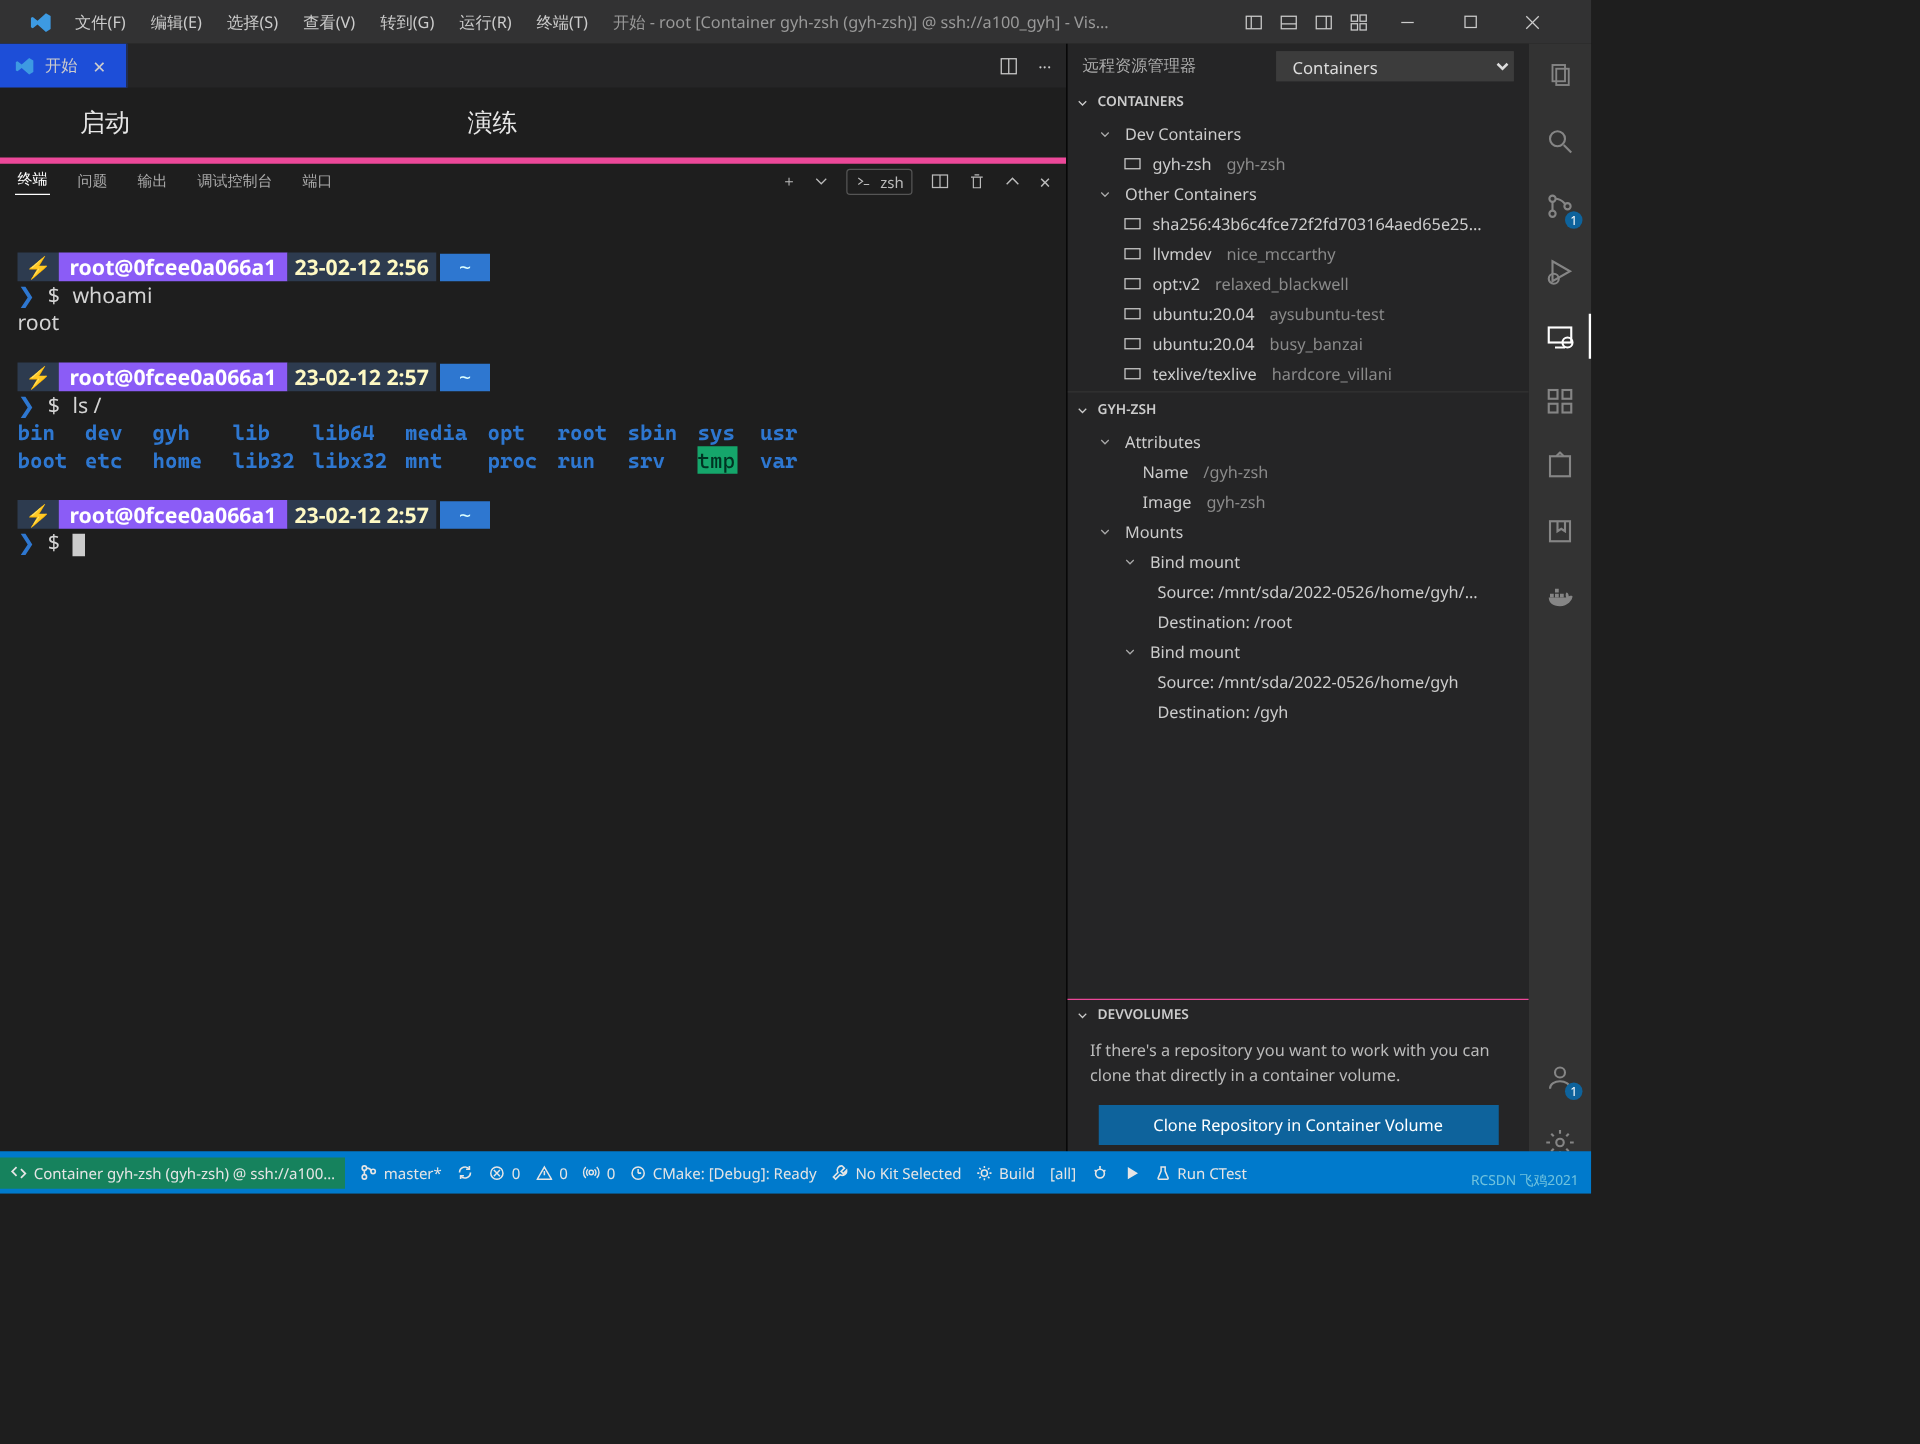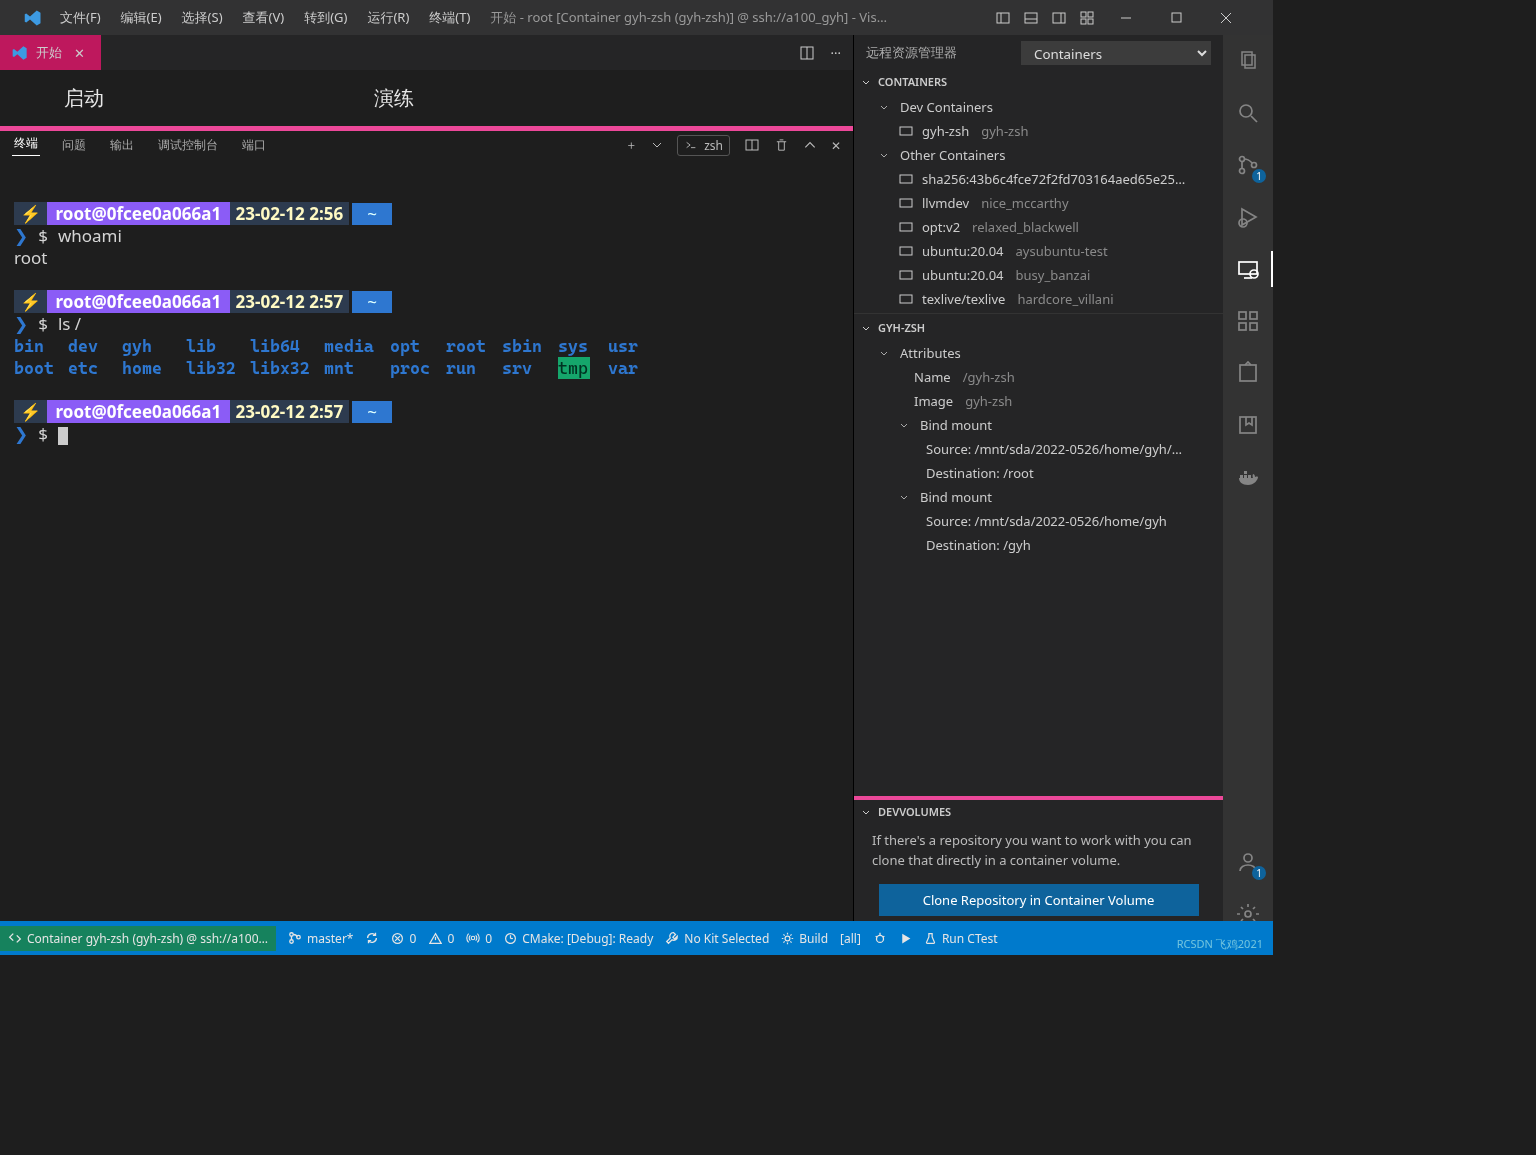--- a/index.html
+++ b/index.html
@@ -6,21 +6,21 @@
 body{background:#1e1e1e;color:#ccc;width:1273px;height:955px;overflow:hidden;font-size:13px;position:relative}
 .titlebar{height:35px;background:#323233;display:flex;align-items:center;gap:4px;padding:0 24px;color:#ccc}
 .titlebar .vs-logo{width:18px;height:18px;margin-right:6px;color:#3d9ae2}
 .titlebar .menu{padding:4px 8px;cursor:pointer}
 .titlebar .title{flex:1;text-align:left;margin-left:8px;white-space:nowrap;overflow:hidden;text-overflow:ellipsis;color:#999}
 .titlebar .icon-btn{width:24px;height:24px;display:flex;align-items:center;justify-content:center;color:#ccc}
 .titlebar .win-btn{width:46px;height:35px;display:flex;align-items:center;justify-content:center;color:#ccc}
 .body-row{display:flex;height:895px}
 .main-col{flex:1;display:flex;flex-direction:column;min-width:0}
 .tabs{height:35px;background:#252526;display:flex;align-items:stretch}
-.tab{display:flex;align-items:center;gap:8px;padding:0 12px;background:#be185d;border-right:1px solid #252526}
+.tab{display:flex;align-items:center;gap:8px;padding:0 12px;background:#1d4ed8;border-right:1px solid #252526}
 .tab .vs-logo{width:16px;height:16px;color:#3d9ae2}
 .tab .close{padding:2px 4px}
 .tabs .actions{margin-left:auto;display:flex;align-items:center;gap:16px;padding-right:12px;color:#ccc}
 .welcome{height:56px;display:flex;align-items:center;color:#e7e7e7;font-size:20px;padding-left:64px;gap:270px}
 .panel-tabs{height:33px;display:flex;align-items:center;padding:0 12px;gap:20px;border-top:5px solid #ec4899;font-size:12px}
 .panel-tabs .ptab{color:#aaa;cursor:pointer;padding:0 2px}
 .panel-tabs .ptab.active{color:#fff;border-bottom:1px solid #fff;padding-bottom:3px}
 .panel-tabs .spacer{flex:1}
 .panel-tabs .pact{display:flex;align-items:center;gap:14px;color:#bbb}
 .panel-tabs .pact .i{cursor:pointer}
@@ -45,21 +45,21 @@
 .tree{padding:2px 0;font-size:13px}
 .row{display:flex;align-items:center;gap:8px;padding:3px 8px;cursor:pointer;color:#ccc;white-space:nowrap;overflow:hidden}
 .row .chev{width:14px;color:#aaa}
 .row .ico{width:16px;height:16px;display:inline-flex;align-items:center;justify-content:center}
 .row .sub{color:#8a8a8a;margin-left:4px}
 .row.indent1{padding-left:24px}
 .row.indent2{padding-left:44px}
 .row.indent3{padding-left:60px}
 .row.text{padding-left:72px}
 .side .body{flex:1;overflow:auto}
-.devvol{border-top:4px solid #ec4899;padding:0 0 14px 0}
+.devvol{border-top:1px solid #ec4899;padding:0 0 14px 0}
 .devvol .msg{color:#bbb;padding:8px 18px 14px 18px;line-height:1.5}
 .devvol button{display:block;margin:0 auto;width:320px;background:#0e639c;color:#fff;border:none;padding:7px 10px;font-size:13px;cursor:pointer}
 
 .actbar{width:50px;background:#333;display:flex;flex-direction:column;align-items:center;padding-top:10px;gap:20px;color:#858585}
 .actbar .aitem{width:32px;height:32px;display:flex;align-items:center;justify-content:center;cursor:pointer;position:relative}
 .actbar .aitem.active{color:#fff}
 .actbar .aitem.active::before{content:"";position:absolute;right:-9px;top:-2px;width:2px;height:36px;background:#fff}
 .actbar .badge{position:absolute;bottom:-2px;right:-2px;background:#0e639c;color:#fff;font-size:10px;border-radius:8px;padding:0 4px}
 .actbar .spacer{flex:1}
 .statusbar{position:absolute;bottom:0;left:0;right:0;height:34px;background:#007acc;color:#e5e5e5;display:flex;align-items:center;font-size:12px;gap:12px;padding:0 6px}
@@ -322,20 +322,28 @@
             <span>Attributes</span>
           </div>
         <div class="row indent3">
             <span>Name</span>
             <span class="sub">/gyh-zsh</span>
           </div>
         <div class="row indent3">
             <span>Image</span>
             <span class="sub">gyh-zsh</span>
           </div>
+        <div class="row indent1">
+            <span class="chev">
+              <svg class="chev-svg" viewBox="0 0 12 12" fill="none" stroke="currentColor">
+                <polyline points="3,5 6,8 9,5"></polyline>
+              </svg>
+            </span>
+            <span>Mounts</span>
+          </div>
         <div class="row indent2">
             <span class="chev">
               <svg class="chev-svg" viewBox="0 0 12 12" fill="none" stroke="currentColor">
                 <polyline points="3,5 6,8 9,5"></polyline>
               </svg>
             </span>
             <span>Bind mount</span>
           </div>
         <div class="row text">
             <span>Source: /mnt/sda/2022-0526/home/gyh/…</span>

